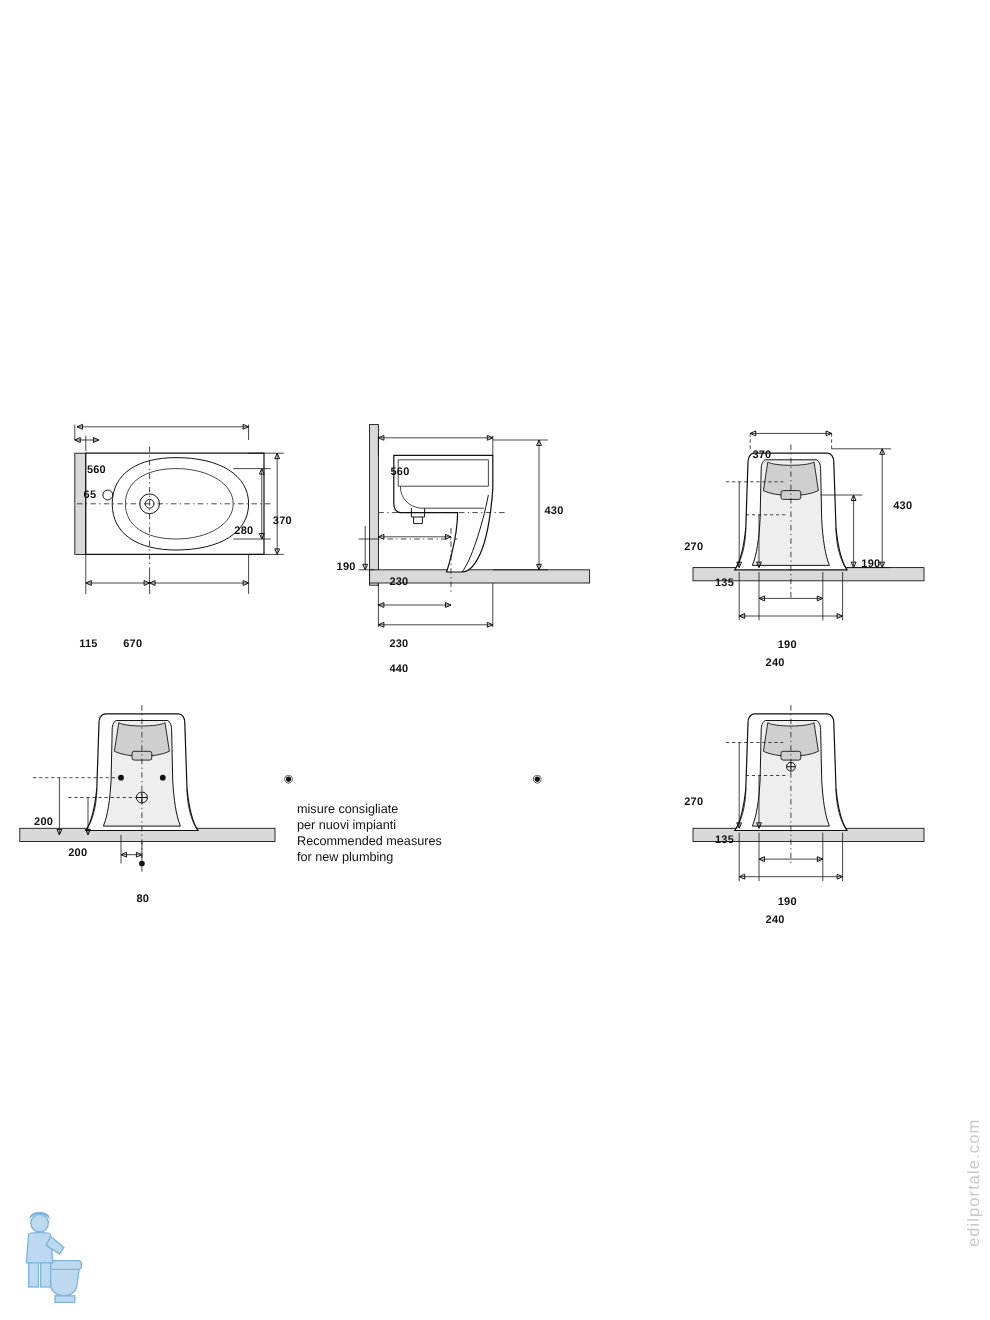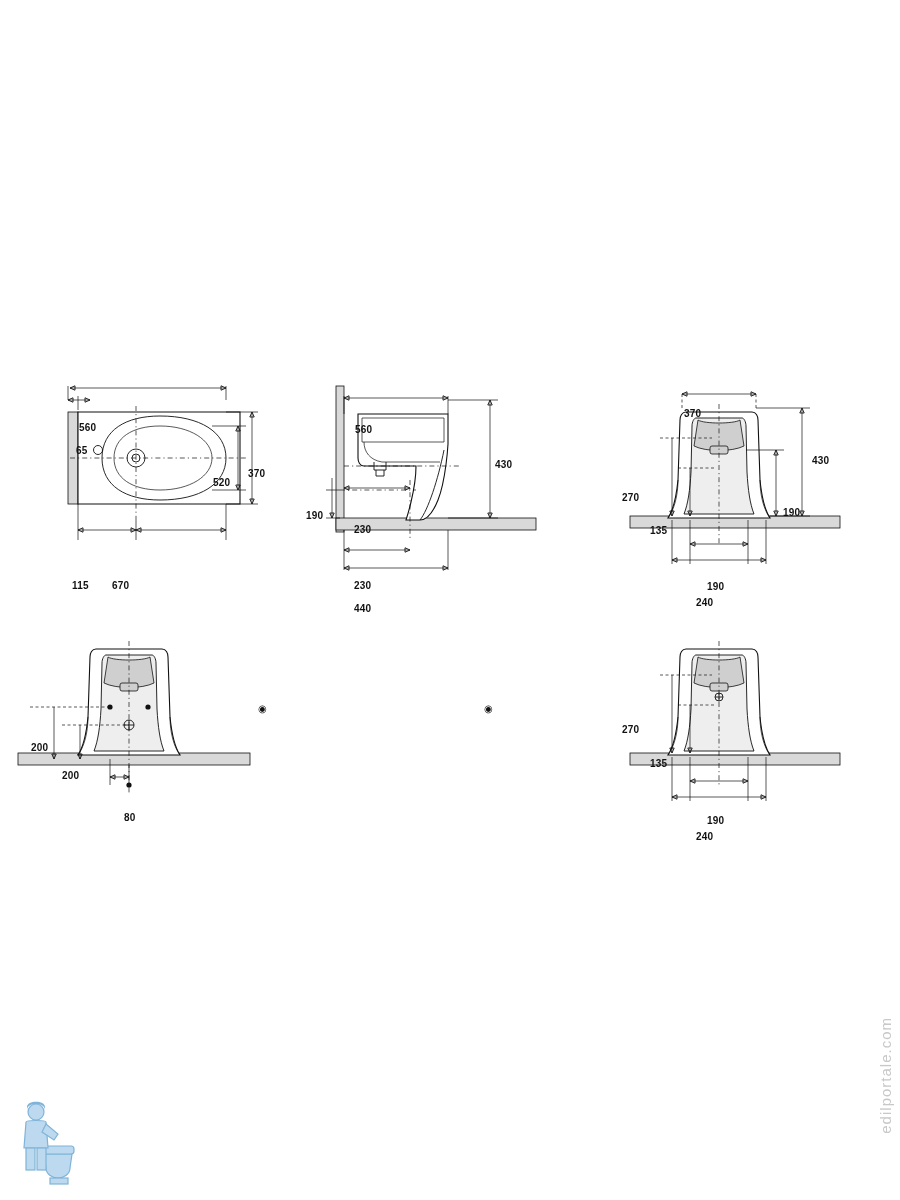--- a/index.html
+++ b/index.html
@@ -129,21 +129,21 @@
       <path class="ln" d="M38,160 l5,-2.2 l0,4.4 z" fill="#111"></path>
       <path class="ln" d="M96,160 l-5,-2.2 l0,4.4 z" fill="#111"></path>
       <path class="ln-thin" d="M96,160 L186,160"></path>
       <path class="ln" d="M96,160 l5,-2.2 l0,4.4 z" fill="#111"></path>
       <path class="ln" d="M186,160 l-5,-2.2 l0,4.4 z" fill="#111"></path>
     </svg>
   </div>
   <div class="dim-label" style="left:79px; top:382px;">560</div>
   <div class="dim-label" style="left:76px; top:405px;">65</div>
   <div class="dim-label" style="left:248px; top:428px;">370</div>
-  <div class="dim-label" style="left:213px; top:437px;">520</div>
+  <div class="dim-label" style="left:213px; top:437px;">280</div>
   <div class="dim-label" style="left:72px; top:540px;">115</div>
   <div class="dim-label" style="left:112px; top:540px;">670</div>
 
   <div class="svg-view" style="left:320px; top:370px; width:230px; height:210px;">
     <svg width="230" height="210" viewBox="0 0 230 210">
 
       <rect class="wall" x="16" y="16" width="8" height="146"></rect>
 
       <rect class="floor" x="16" y="148" width="200" height="12"></rect>
 
@@ -297,20 +297,24 @@
       <path class="ln" d="M100,142 l5,-2.2 l0,4.4 z" fill="#111"></path>
       <path class="ln" d="M119,142 l-5,-2.2 l0,4.4 z" fill="#111"></path>
     </svg>
   </div>
   <div class="dim-label" style="left:31px; top:702px;">200</div>
   <div class="dim-label" style="left:62px; top:730px;">200</div>
   <div class="dim-label" style="left:124px; top:772px;text-align:center;">80</div>
 
   <div class="note" style="left:270px; top:700px; width:180px;">
     <span class="bullet">◉</span>
+    <span>misure consigliate
+per nuovi impianti
+Recommended measures
+for new plumbing</span>
   </div>
 
   <div class="note" style="left:496px; top:700px; width:190px;">
     <span class="bullet">◉</span>
   </div>
 
   <div class="svg-view" style="left:620px; top:635px; width:230px; height:170px;">
     <svg width="230" height="170" viewBox="0 0 230 170">
       <rect class="floor" x="10" y="118" width="210" height="12"></rect>
       <path class="body-fill" d="M66,14 L132,14 C136,14 138,18 138,22 L140,82 C142,102 146,114 150,120 L48,120 C52,114 56,102 58,82 L60,22 C60,18 62,14 66,14 Z"></path>

